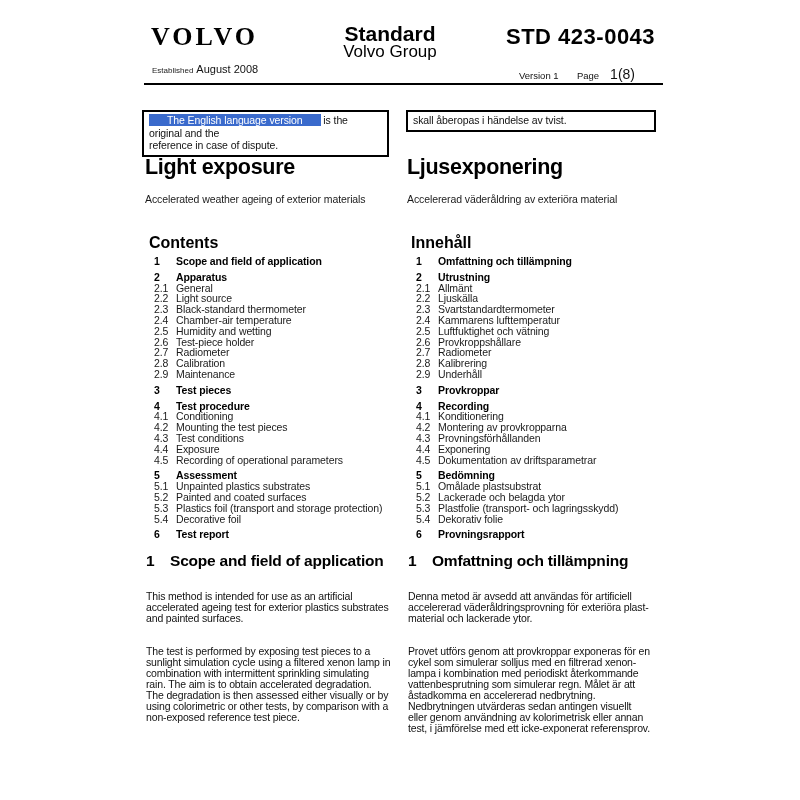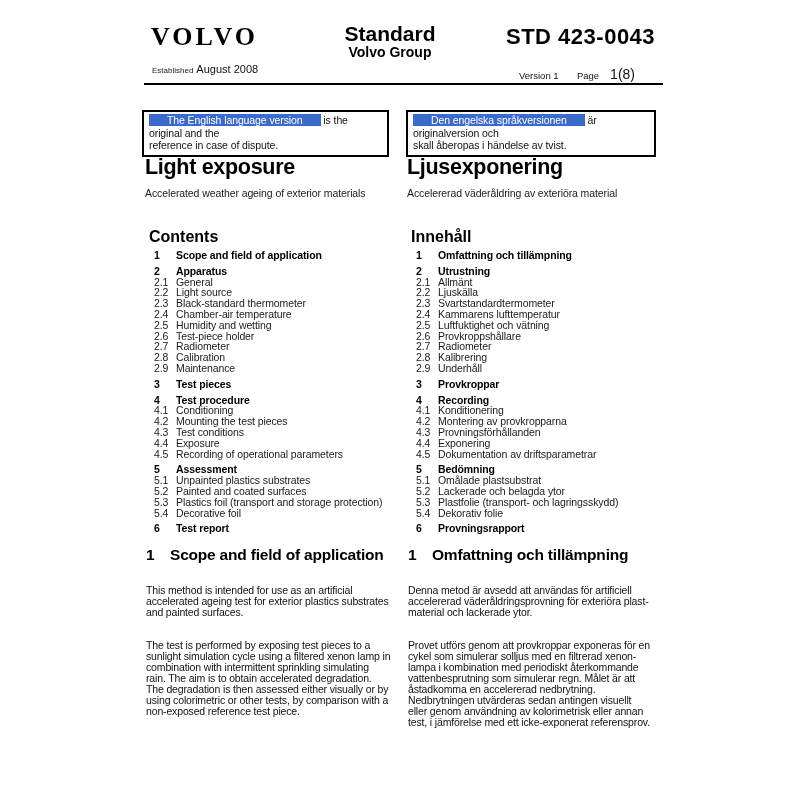--- a/index.html
+++ b/index.html
@@ -8,21 +8,21 @@
     font-family:"Liberation Sans","DejaVu Sans",sans-serif;color:#1a1a1a;
   }
   
   .logo{
     position:absolute;left:151px;top:22px;
     font-family:"Liberation Serif","DejaVu Serif",serif;
     font-weight:700;font-size:26px;letter-spacing:3px;color:#000;
   }
   .std-block{position:absolute;left:315px;top:23px;width:150px;text-align:center;color:#000;}
   .std-block .doctype{font-size:21px;font-weight:700;line-height:22px;}
-  .std-block .org{font-size:14px;font-weight:700;line-height:14px;}
+  .std-block .org{font-size:17px;font-weight:400;line-height:14px;}
   .docnum{position:absolute;left:506px;top:24px;font-size:22px;font-weight:700;color:#000;letter-spacing:0.5px;}
   .est-row{position:absolute;left:152px;top:63px;display:flex;align-items:baseline;}
   .est-label{font-size:8px;color:#222;}
   .est-date{font-size:11px;margin-left:3px;color:#111;}
   .ver-row{position:absolute;left:519px;top:66px;width:116px;display:flex;align-items:baseline;font-size:9.5px;color:#111;}
   .ver-row .pagelab{margin-left:auto;}
   .ver-row .pageval{margin-left:11px;font-size:14px;}
   .rule{position:absolute;left:144px;top:83px;width:519px;height:2px;background:#000;}
   
   .notice{
@@ -30,21 +30,21 @@
     padding:2px 5px 3px 5px;font-size:10.5px;line-height:12.5px;letter-spacing:-0.1px;color:#111;
   }
   .nb-en{left:142px;width:233px;}
   .nb-sv{left:406px;width:236px;}
   .hl{padding:0 18px;}
   
   .col{position:absolute;top:156px;}
   .col-en{left:145px;width:256px;}
   .col-sv{left:407px;width:268px;}
   .title{font-size:21.5px;font-weight:700;line-height:23px;letter-spacing:-0.3px;color:#000;margin:0;}
-  .subtitle{font-size:10.5px;line-height:12px;margin-top:8px;letter-spacing:-0.1px;}
+  .subtitle{font-size:10.5px;line-height:12px;margin-top:14px;letter-spacing:-0.1px;}
   .contents-h{font-size:16px;font-weight:700;color:#000;margin:30px 0 0 4px;line-height:16px;}
   .toc{margin-top:0;padding-left:9px;}
   .toc-row{display:flex;font-size:10.5px;line-height:10.8px;letter-spacing:-0.1px;}
   .toc-row.b{font-weight:700;color:#000;margin-top:5px;}
   .toc-row .tnum{width:22px;flex:0 0 22px;}
   .toc-row .tlabel{flex:1;}
   .sec-h{display:flex;margin:12px 0 0 1px;font-size:15.5px;font-weight:700;color:#000;line-height:17px;letter-spacing:-0.2px;}
   .sec-h .snum{width:24px;flex:0 0 24px;}
   .para{
     margin:22px 0 0 1px;font-size:10.5px;line-height:11px;letter-spacing:-0.15px;
@@ -71,21 +71,20 @@
     <span class="pagelab">Page</span>
     <span class="pageval">1(8)</span>
   </div>
   <div class="rule"></div>
 
   <div class="notice nb-en">
     <div class="nline"><span class="hl" style="background: rgb(58, 106, 204); color: rgb(255, 255, 255);">The English language version</span><span> is the original and the</span></div>
     <div class="nline">reference in case of dispute.</div>
   </div>
   <div class="notice nb-sv">
-    <div class="nline"><span class="hl" style="background: rgb(58, 106, 204); color: rgb(255, 255, 255);">Den engelska språkversionen</span><span> är originalversion och</span></div>
     <div class="nline">skall åberopas i händelse av tvist.</div>
   </div>
 
   <div class="col col-en">
     <h1 class="title">Light exposure</h1>
     <div class="subtitle">Accelerated weather ageing of exterior materials</div>
     <div class="contents-h">Contents</div>
     <div class="toc">
         <div class="toc-row b">
           <span class="tnum">1</span>

